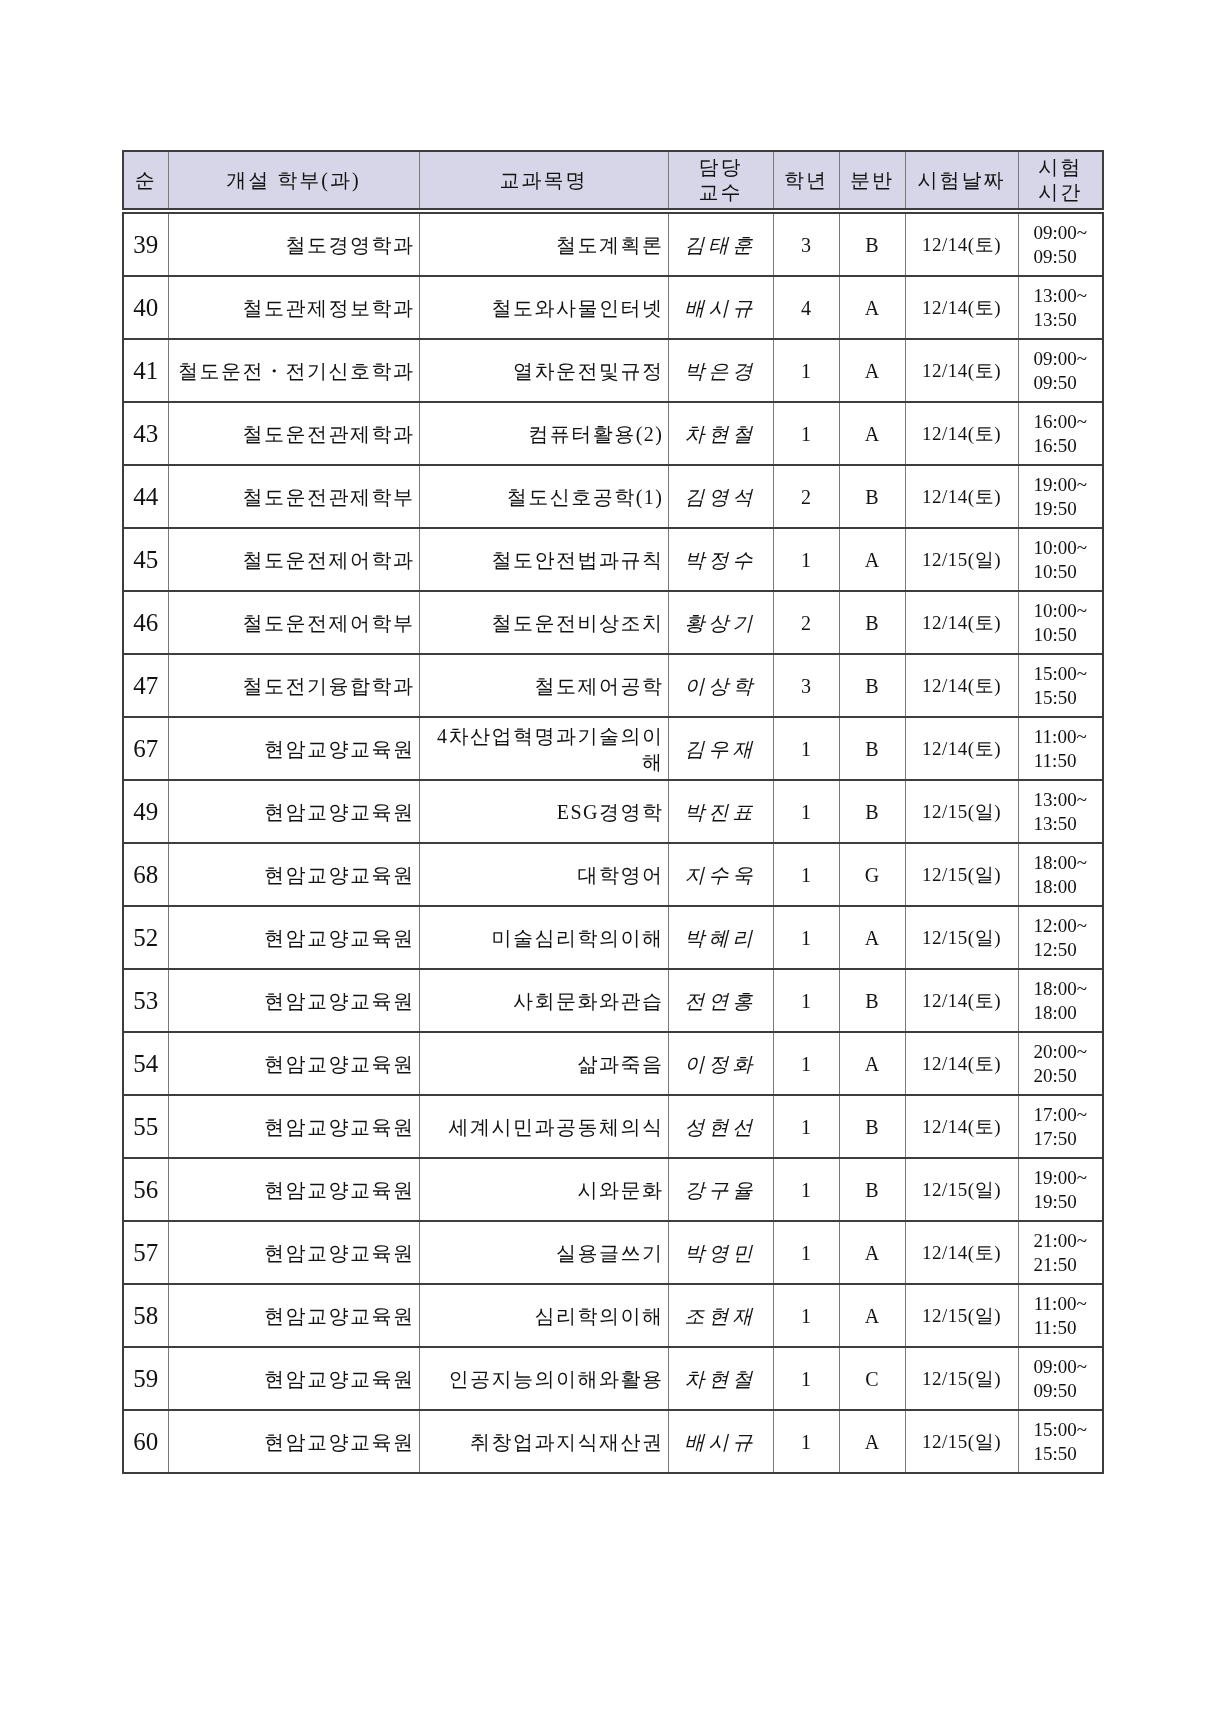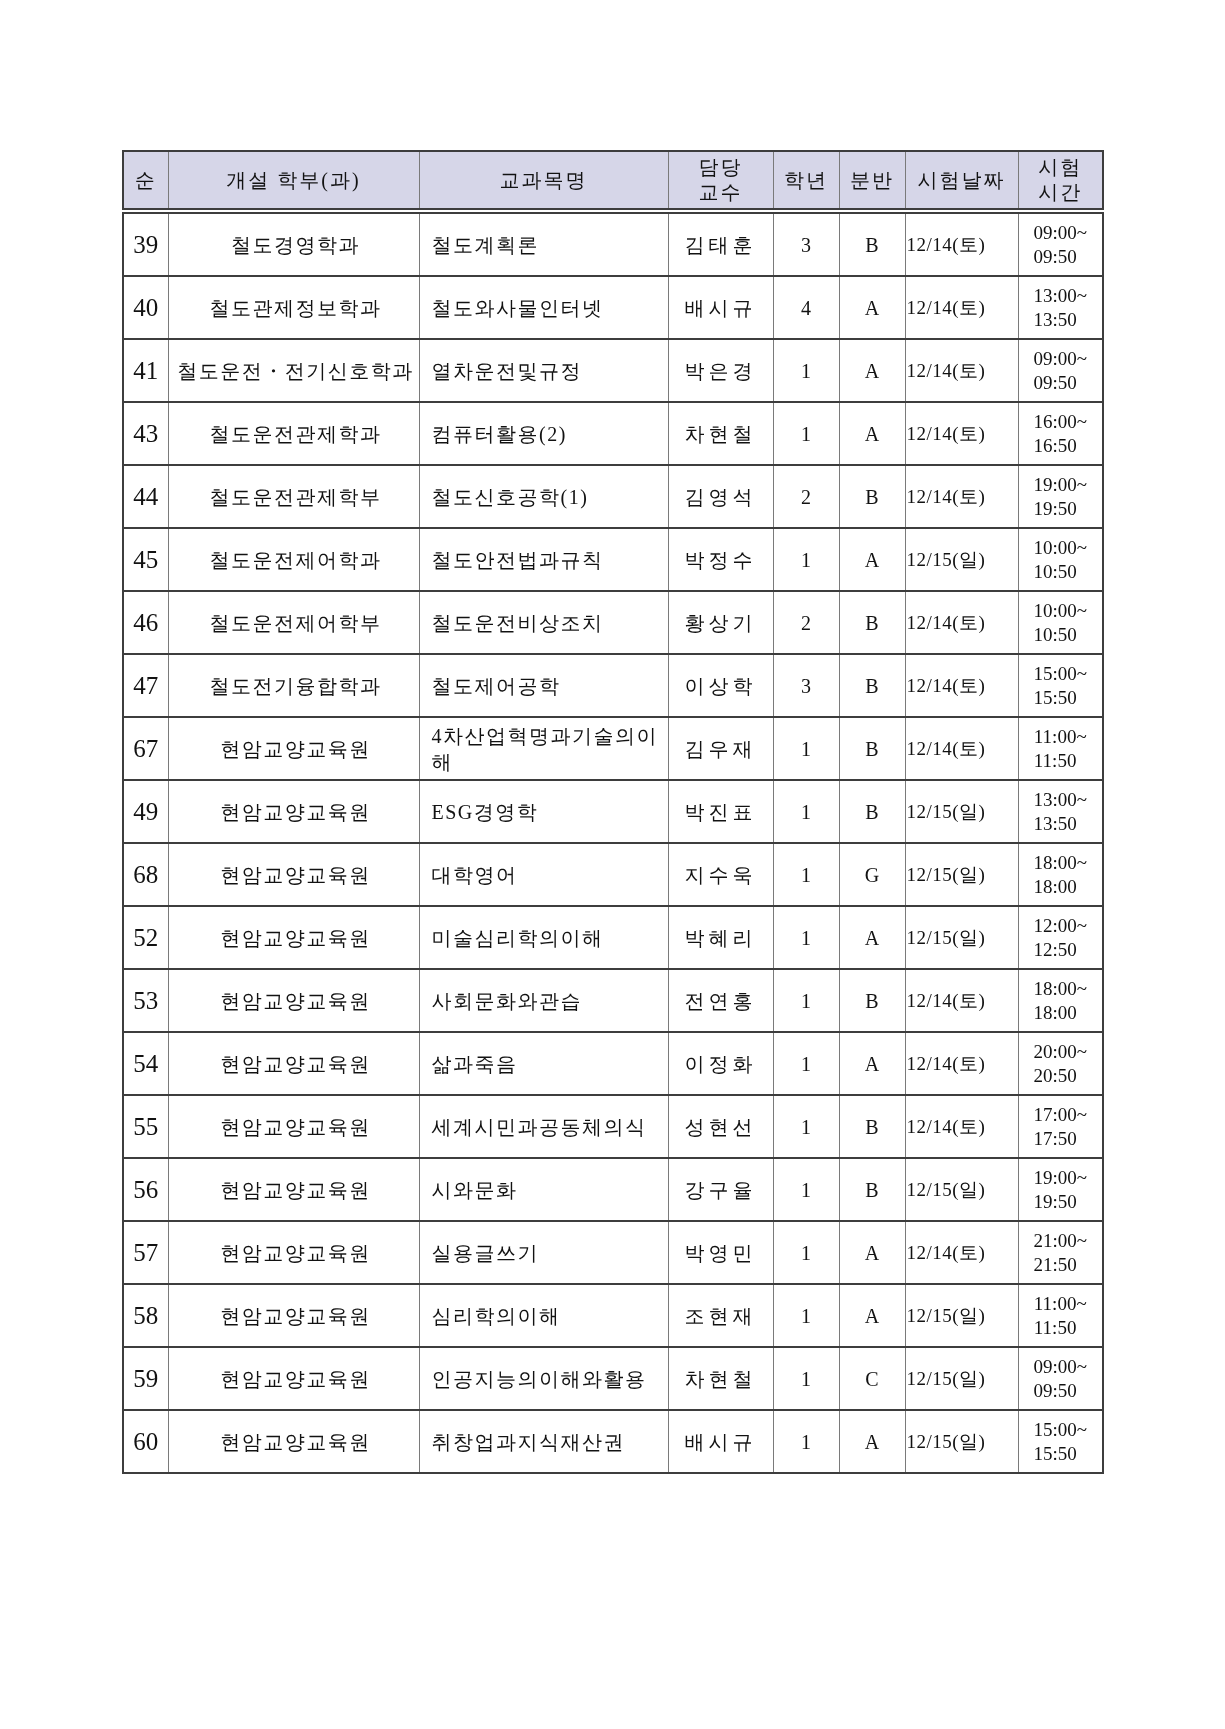--- a/index.html
+++ b/index.html
@@ -35,25 +35,25 @@
     font-weight:normal;
     font-size:20px;
     letter-spacing:2px;
     height:54px;
     text-align:center;
     white-space:pre-line;
     line-height:25px;
   }
   tbody td{height:59px;font-size:20px;letter-spacing:1.5px;line-height:26px;}
   td.col-no{text-align:center;font-size:25px;letter-spacing:0;}
-  td.col-dept{text-align:center;padding-left:8px;padding-right:4px;}
-  td.col-course{text-align:left;padding-left:12px;padding-right:4px;word-break:break-all;}
-  td.col-prof{text-align:center;letter-spacing:4px;}
+  td.col-dept{text-align:right;padding-left:8px;padding-right:4px;}
+  td.col-course{text-align:right;padding-left:12px;padding-right:4px;word-break:break-all;}
+  td.col-prof{text-align:center;letter-spacing:4px;font-style:italic;}
   td.col-year,td.col-section{text-align:center;letter-spacing:0;}
-  td.col-date{text-align:left;font-size:19px;letter-spacing:0.5px;margin-top:32px;}
+  td.col-date{text-align:center;font-size:19px;letter-spacing:0.5px;margin-top:32px;}
   td.col-time{text-align:center;}
   td.col-time .time-block{
     display:inline-block;text-align:left;white-space:pre-line;
     font-size:19px;letter-spacing:0;line-height:24px;
   }
 </style>
 </head>
 <body style="background: rgb(255, 255, 255);">
 
 <table class="exam-table">

